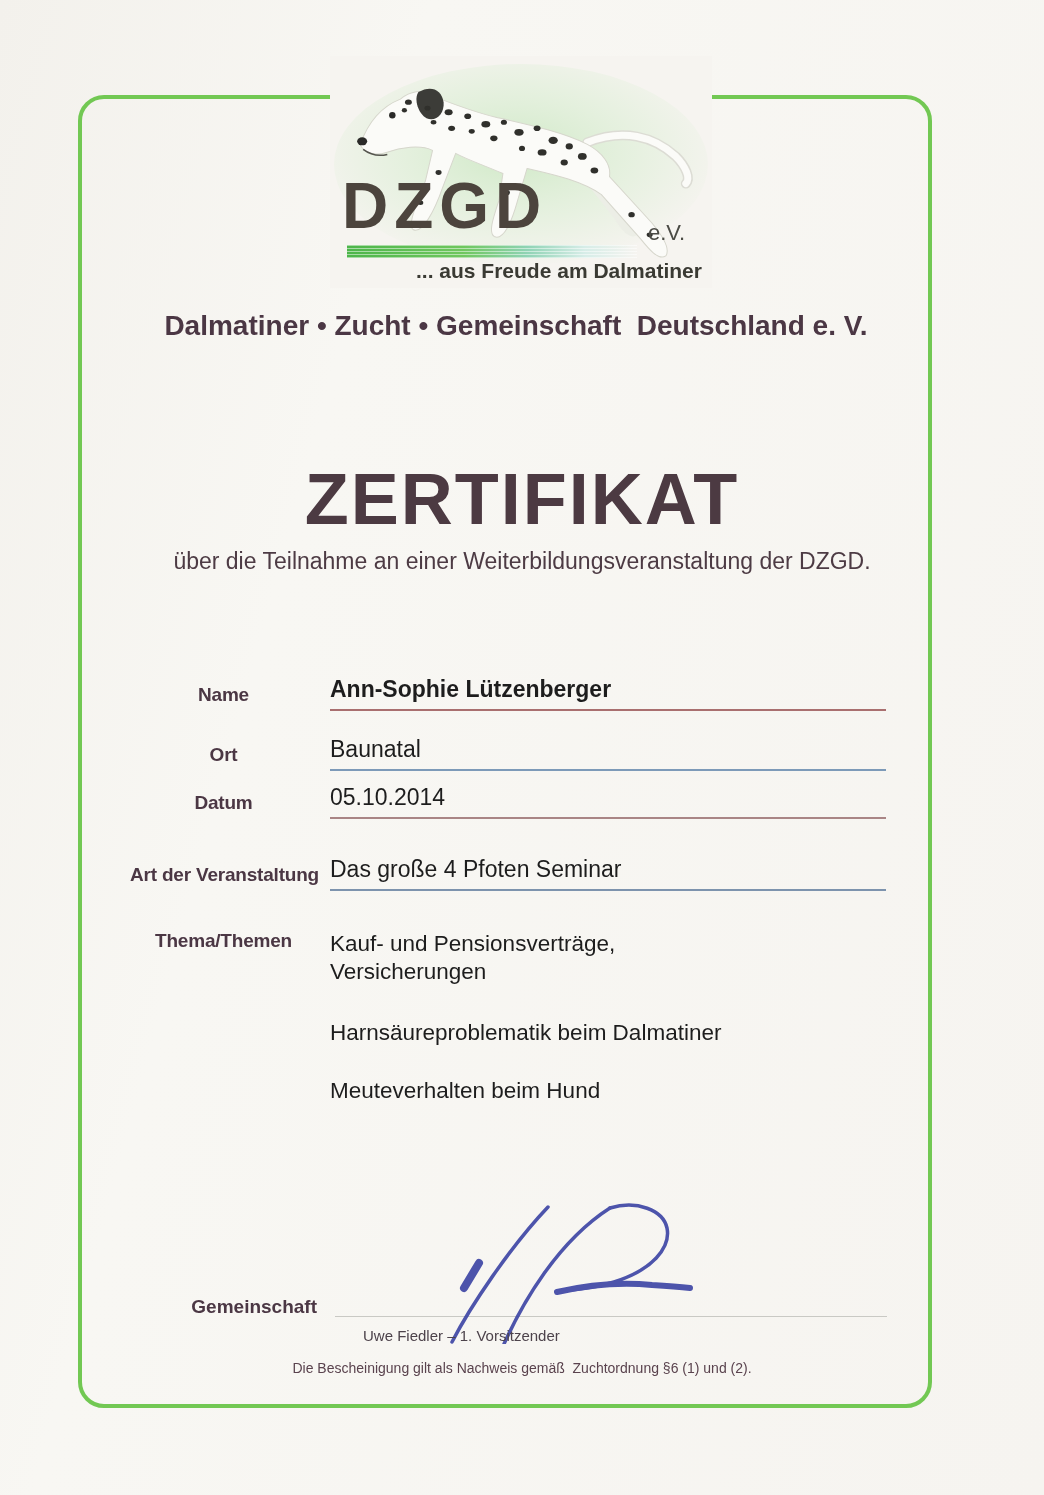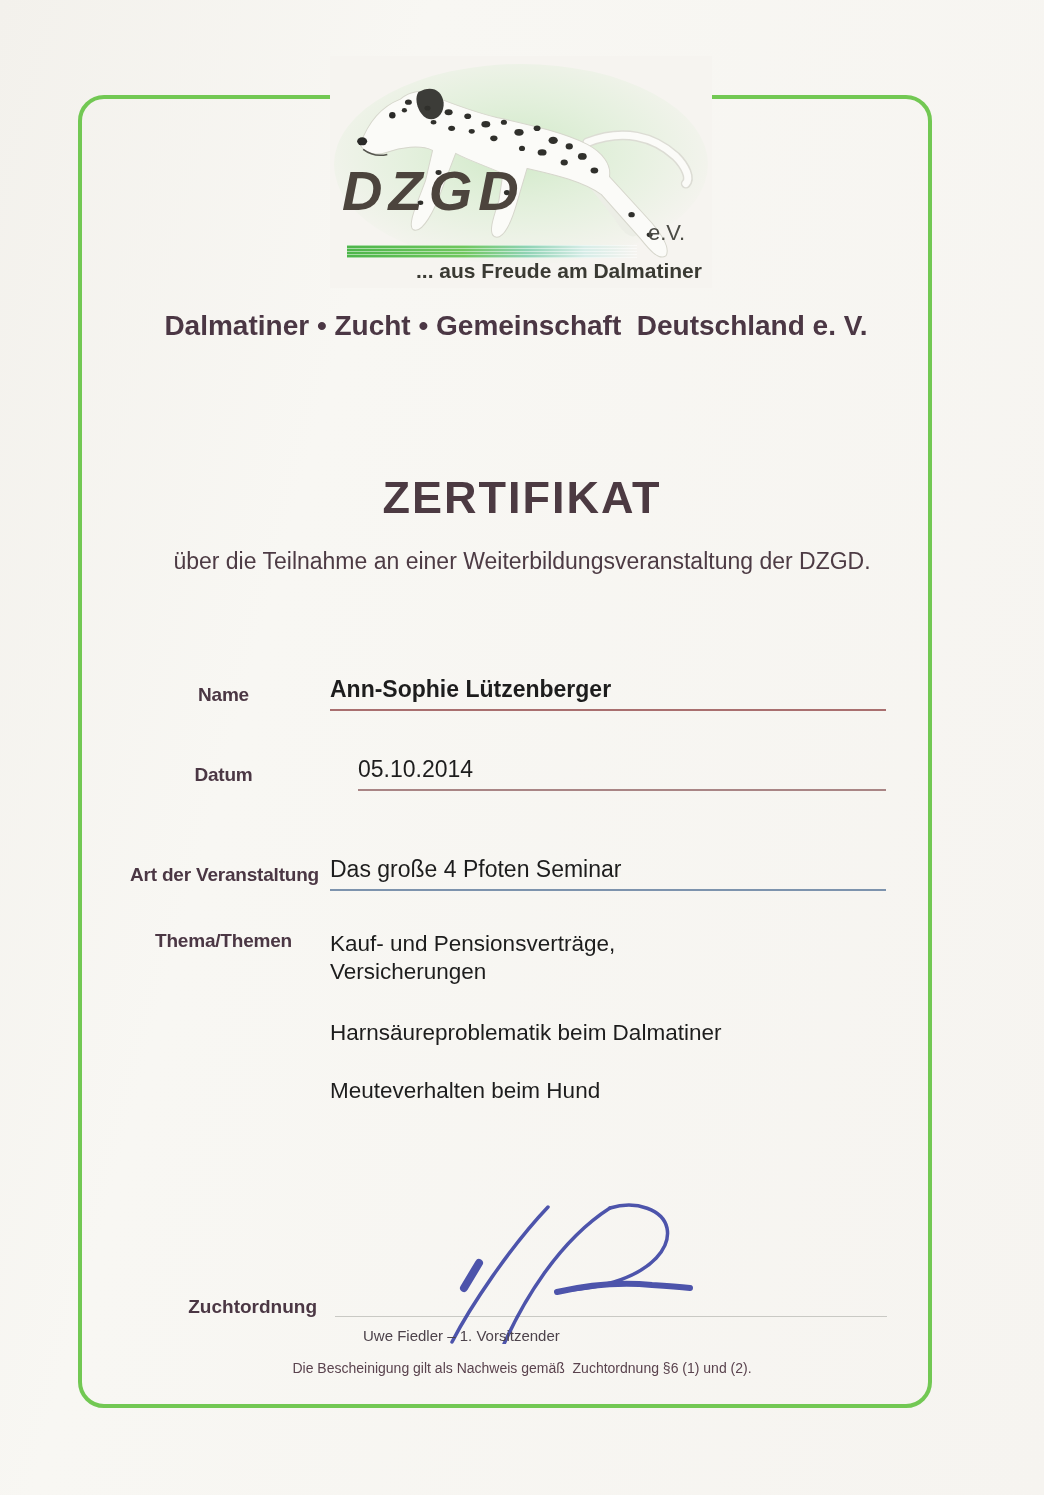--- a/index.html
+++ b/index.html
@@ -10,53 +10,53 @@
   }
   
   .frame{
     position:absolute;left:78px;top:95px;width:854px;height:1313px;
     box-sizing:border-box;border:4px solid #72c853;border-radius:26px;
   }
   
   .logo-block{position:absolute;left:330px;top:56px;width:382px;height:232px;background:#f6f4f0;}
   .dog-svg{position:absolute;left:0;top:-6px;width:382px;height:240px;}
   .logo-acronym{
-    position:absolute;left:12px;top:100px;font-size:56px;line-height:1.25;
-    font-weight:600;letter-spacing:6px;color:#4c443d;font-style:italic;
+    position:absolute;left:12px;top:110px;font-size:64px;line-height:1.25;
+    font-weight:600;letter-spacing:6px;color:#4c443d;
   }
   .logo-suffix{position:absolute;left:318px;top:164px;font-size:22px;color:#4b4b45;}
   .logo-bar{
     position:absolute;left:17px;top:189px;width:290px;height:13px;
     background-image:
       repeating-linear-gradient(180deg, rgba(255,255,255,.5) 0 1px, rgba(255,255,255,0) 1px 3px),
       linear-gradient(90deg,#4db54a 0%,#6fc75e 40%,#8fd3b4 62%,#d7ede8 82%,rgba(255,255,255,0) 100%);
   }
   .logo-tagline{position:absolute;left:86px;top:203px;width:300px;font-size:21px;font-weight:600;color:#3a3a33;}
   .org-heading{
     position:absolute;left:0;top:310px;width:1032px;text-align:center;
     font-size:28px;font-weight:700;color:#4b3744;white-space:pre;
   }
   .cert-title{
-    position:absolute;left:0;top:472px;width:1044px;text-align:center;
-    font-size:45px;font-weight:700;letter-spacing:2px;color:#4c3a42;
+    position:absolute;left:0;top:458px;width:1044px;text-align:center;
+    font-size:72px;font-weight:700;letter-spacing:2px;color:#4c3a42;
   }
   .cert-subtitle{
     position:absolute;left:0;top:548px;width:1044px;text-align:center;
     font-size:23px;color:#4d3b44;
   }
   
   .field-row{position:absolute;left:130px;width:756px;display:flex;align-items:flex-end;}
   .field-label{
     width:200px;box-sizing:border-box;text-align:center;padding:0 13px 5px 0;
     font-size:19px;font-weight:600;color:#4b3744;letter-spacing:-0.2px;white-space:nowrap;
   }
   .field-value-wrap{flex:1;padding-bottom:3px;font-size:23px;color:#1d1d1d;min-height:30px;}
   .row-name{top:676px;}  .row-name  .field-value-wrap{border-bottom:2px solid #a96f6f;font-weight:700;}
   .row-ort{top:736px;}   .row-ort   .field-value-wrap{border-bottom:2px solid #7d9ab8;}
-  .row-datum{top:756px;gap:28px;} .row-datum .field-value-wrap{border-bottom:2px solid #a98585;}
+  .row-datum{top:784px;} .row-datum .field-value-wrap{border-bottom:2px solid #a98585;}
   .row-art{top:856px;}   .row-art   .field-value-wrap{border-bottom:2px solid #7d93ad;}
   
   .themes-block{position:absolute;left:130px;top:930px;width:756px;display:flex;align-items:flex-start;}
   .theme-lines{flex:1;font-size:22.5px;line-height:28px;color:#1d1d1d;}
   .theme-line{min-height:28px;}
   .gap-lg{margin-top:33px;}
   .gap-md{margin-top:30px;}
   
   .sig-label{
     position:absolute;left:130px;top:1296px;width:200px;box-sizing:border-box;
@@ -144,20 +144,24 @@
   <div class="org-heading">Dalmatiner • Zucht • Gemeinschaft  Deutschland e. V.</div>
 
   <div class="cert-title">ZERTIFIKAT</div>
   <div class="cert-subtitle">über die Teilnahme an einer Weiterbildungsveranstaltung der DZGD.</div>
 
   <div class="field-row row-name">
     <div class="field-label">Name</div>
     <div class="field-value-wrap">Ann-Sophie Lützenberger</div>
   </div>
 
+  <div class="field-row row-ort">
+    <div class="field-label">Ort</div>
+    <div class="field-value-wrap">Baunatal</div>
+  </div>
 
   <div class="field-row row-datum">
     <div class="field-label">Datum</div>
     <div class="field-value-wrap">05.10.2014</div>
   </div>
 
   <div class="field-row row-art">
     <div class="field-label">Art der Veranstaltung</div>
     <div class="field-value-wrap">Das große 4 Pfoten Seminar</div>
   </div>
@@ -165,21 +169,21 @@
   <div class="themes-block">
     <div class="field-label">Thema/Themen</div>
     <div class="theme-lines">
       <div class="theme-line">Kauf- und Pensionsverträge,</div>
       <div class="theme-line">Versicherungen</div>
       <div class="theme-line gap-lg">Harnsäureproblematik beim Dalmatiner</div>
       <div class="theme-line gap-md">Meuteverhalten beim Hund</div>
     </div>
   </div>
 
-  <div class="sig-label">Zuchtordnung</div>
+  <div class="sig-label">Gemeinschaft</div>
   <div class="sig-line"></div>
 
   <svg class="sig-svg" viewBox="0 0 345 152" aria-hidden="true">
     <g fill="none" stroke="#3b43a4" stroke-linecap="round" opacity="0.9">
       <path d="M100,150 C118,115 158,55 196,15" stroke-width="3.5"></path>
       <path d="M112,96 L127,71" stroke-width="8"></path>
       <path d="M152,152 C170,112 205,50 258,16" stroke-width="3.5"></path>
       <path d="M258,16 C285,8 311,18 315,36 C319,56 300,78 262,90 C240,97 220,98 208,99" stroke-width="3.5"></path>
       <path d="M205,100 C240,92 268,90 300,93 C315,94 328,95 338,96" stroke-width="6"></path>
     </g>

